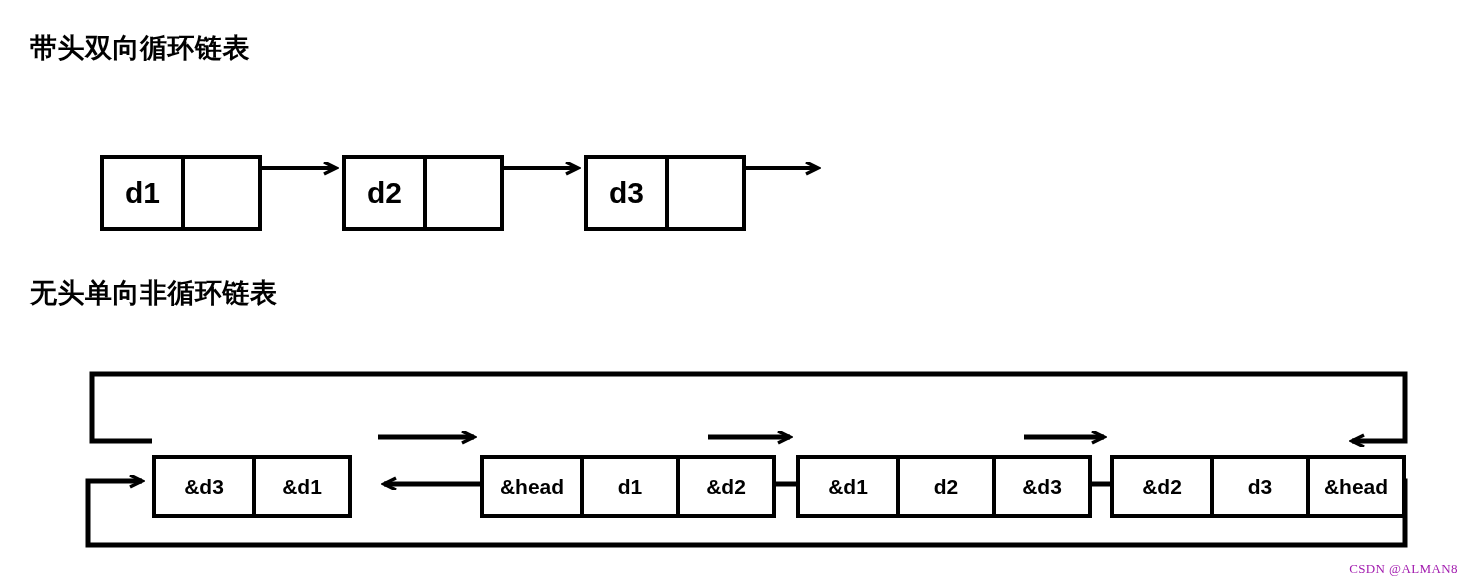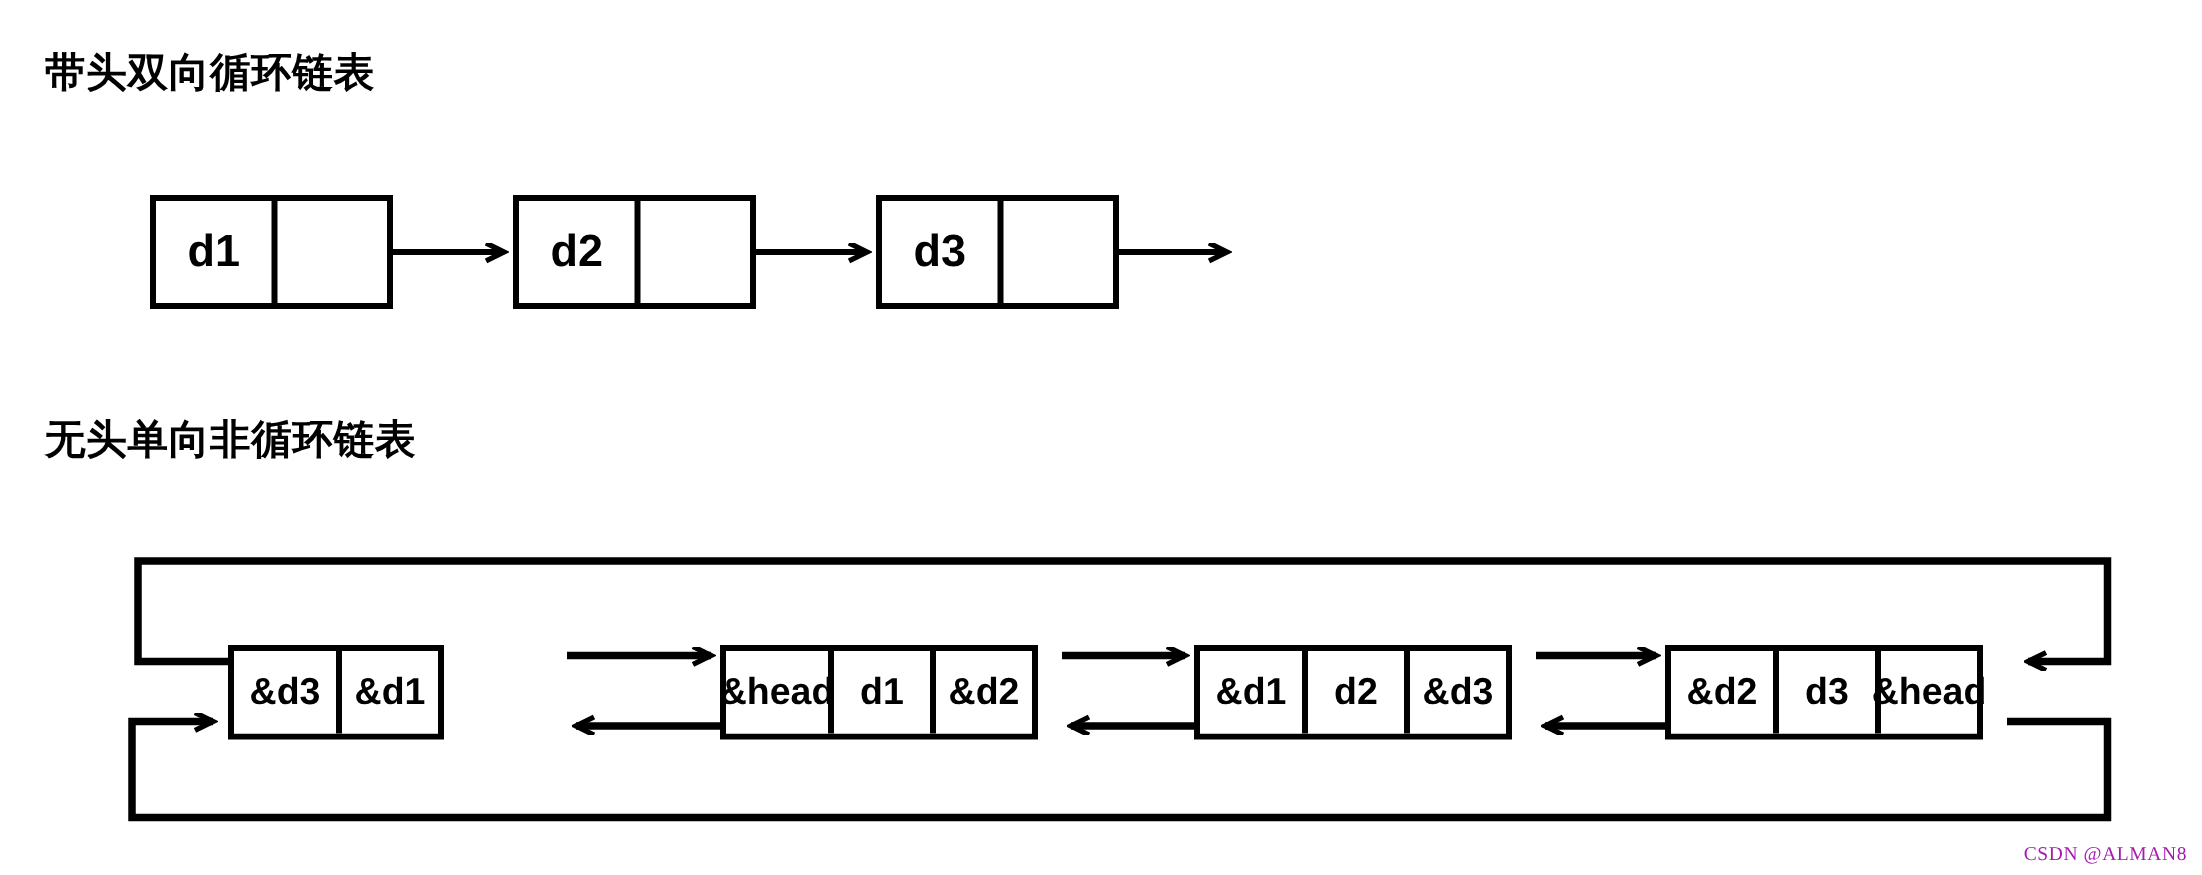--- a/index.html
+++ b/index.html
@@ -44,40 +44,41 @@
     font-family: Liberation Serif, serif;
   }
 
   
   .node {
     position: absolute;
     display: flex;
     box-sizing: border-box;
     border: 4px solid #000000;
     background: #ffffff;
+    margin-top: 25px;
   }
   .cell {
     box-sizing: border-box;
     display: flex;
     align-items: center;
     justify-content: center;
     background: #ffffff;
     font-weight: bold;
     color: #000000;
     white-space: nowrap;
   }
   .cell + .cell { border-left: 4px solid #000000; }
 
   
   .list-single .node { height: 76px; }
   .list-single .cell { width: 77px; height: 100%; font-size: 30px; }
 
   
   .list-double .node { height: 63px; }
-  .list-double .cell { width: 68px; height: 100%; font-size: 25px; }
+  .list-double .cell { width: 96px; height: 100%; font-size: 21px; }
 </style>
 </head>
 <body>
 
 <svg id="canvas" viewBox="0 0 1468 583" width="1468" height="583" xmlns="http://www.w3.org/2000/svg">
   <defs>
     <marker id="arrowR" markerWidth="16" markerHeight="16" refX="13" refY="6" orient="auto" markerUnits="userSpaceOnUse">
       <path d="M 1 0 L 13 6 L 1 12" fill="none" stroke="#000" stroke-width="3.5" stroke-linecap="butt" stroke-linejoin="miter"></path>
     </marker>
     <marker id="arrowL" markerWidth="16" markerHeight="16" refX="13" refY="6" orient="auto" markerUnits="userSpaceOnUse">

